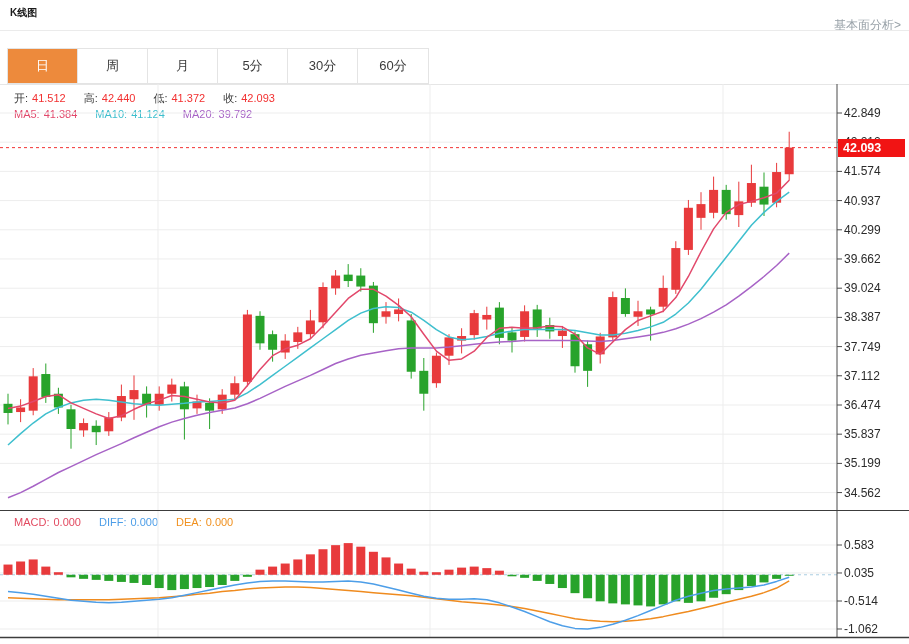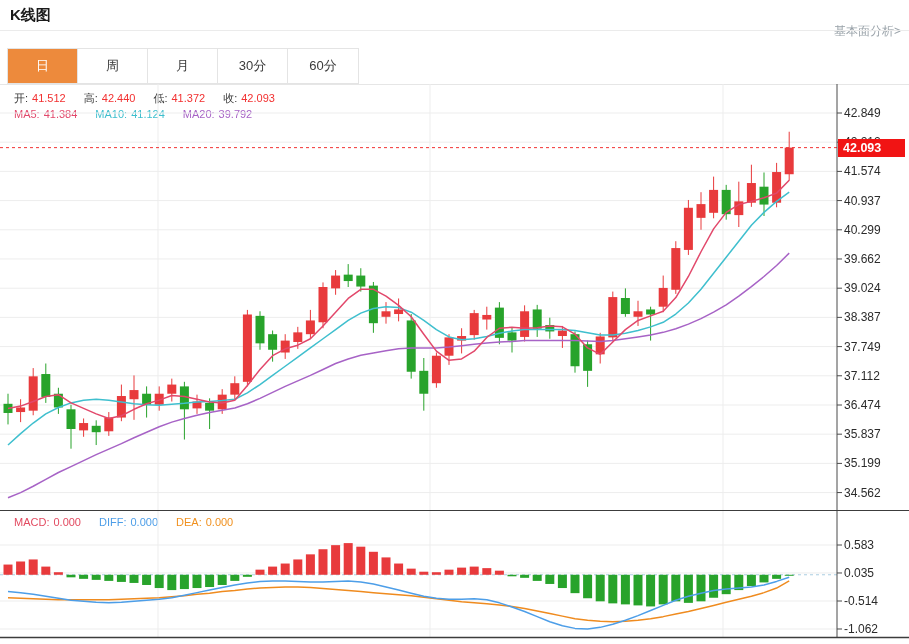--- a/index.html
+++ b/index.html
@@ -1,19 +1,19 @@
 <!DOCTYPE html>
 <html><head>
 <meta charset="utf-8">
 <style>
   html,body{margin:0;padding:0;background:#fff;}
   .page{position:relative;width:909px;height:644px;background:#fff;overflow:hidden;
         font-family:"Liberation Sans","DejaVu Sans",sans-serif;}
-  .hdr-title{position:absolute;left:10px;top:6px;font-size:15px;font-weight:bold;color:#1b1b1b;}
-  .hdr-link{position:absolute;right:8px;top:23px;font-size:12px;color:#98a1a8;cursor:pointer;}
+  .hdr-title{position:absolute;left:10px;top:6px;font-size:10px;font-weight:bold;color:#1b1b1b;}
+  .hdr-link{position:absolute;right:8px;top:17px;font-size:12px;color:#98a1a8;cursor:pointer;}
   .hdr-border{position:absolute;left:0;top:30px;width:909px;border-top:1px solid #ebebeb;}
   .tabs{position:absolute;left:7px;top:48px;height:36px;display:flex;border:1px solid #e4e4e4;box-sizing:border-box;}
   .tab{width:70px;height:34px;line-height:34px;text-align:center;font-size:13px;color:#3a3a3a;
        border-right:1px solid #e4e4e4;cursor:pointer;background:#fff;box-sizing:border-box;}
   .tab:last-child{border-right:none;}
   .tab.active{background:#ed8a3c;color:#fff;}
   .tabs-underline{position:absolute;left:0;top:84px;width:909px;border-top:1px solid #e6e6e6;}
   .info-row{position:absolute;left:14px;font-size:11px;white-space:nowrap;}
   .info-row .lab{color:#3a3a3a;}
   .info-row .val{color:#f23030;}
@@ -28,20 +28,21 @@
 
 <div class="page">
   <div class="hdr-title">K线图</div>
   <div class="hdr-link">基本面分析&gt;</div>
   <div class="hdr-border"></div>
 
   <div class="tabs" id="tabs">
       <div class="tab active">日</div>
       <div class="tab">周</div>
       <div class="tab">月</div>
+      <div class="tab">5分</div>
       <div class="tab">30分</div>
       <div class="tab">60分</div>
     </div>
   <div class="tabs-underline"></div>
 
   <div class="info-row" id="ohlc-row" style="top:91px"><span class="grp"><span class="lab">开:</span><span class="val">41.512</span></span><span class="grp"><span class="lab">高:</span><span class="val">42.440</span></span><span class="grp"><span class="lab">低:</span><span class="val">41.372</span></span><span class="grp"><span class="lab">收:</span><span class="val">42.093</span></span></div>
   <div class="info-row" id="ma-row" style="top:108px"><span class="grp"><span style="color: rgb(226, 72, 107);">MA5:</span><span style="color: rgb(226, 72, 107);">41.384</span></span><span class="grp"><span style="color: rgb(63, 191, 206);">MA10:</span><span style="color: rgb(63, 191, 206);">41.124</span></span><span class="grp"><span style="color: rgb(167, 99, 198);">MA20:</span><span style="color: rgb(167, 99, 198);">39.792</span></span></div>
 
   <svg id="main-svg" width="909" height="427" style="top:84px">
       <g>

